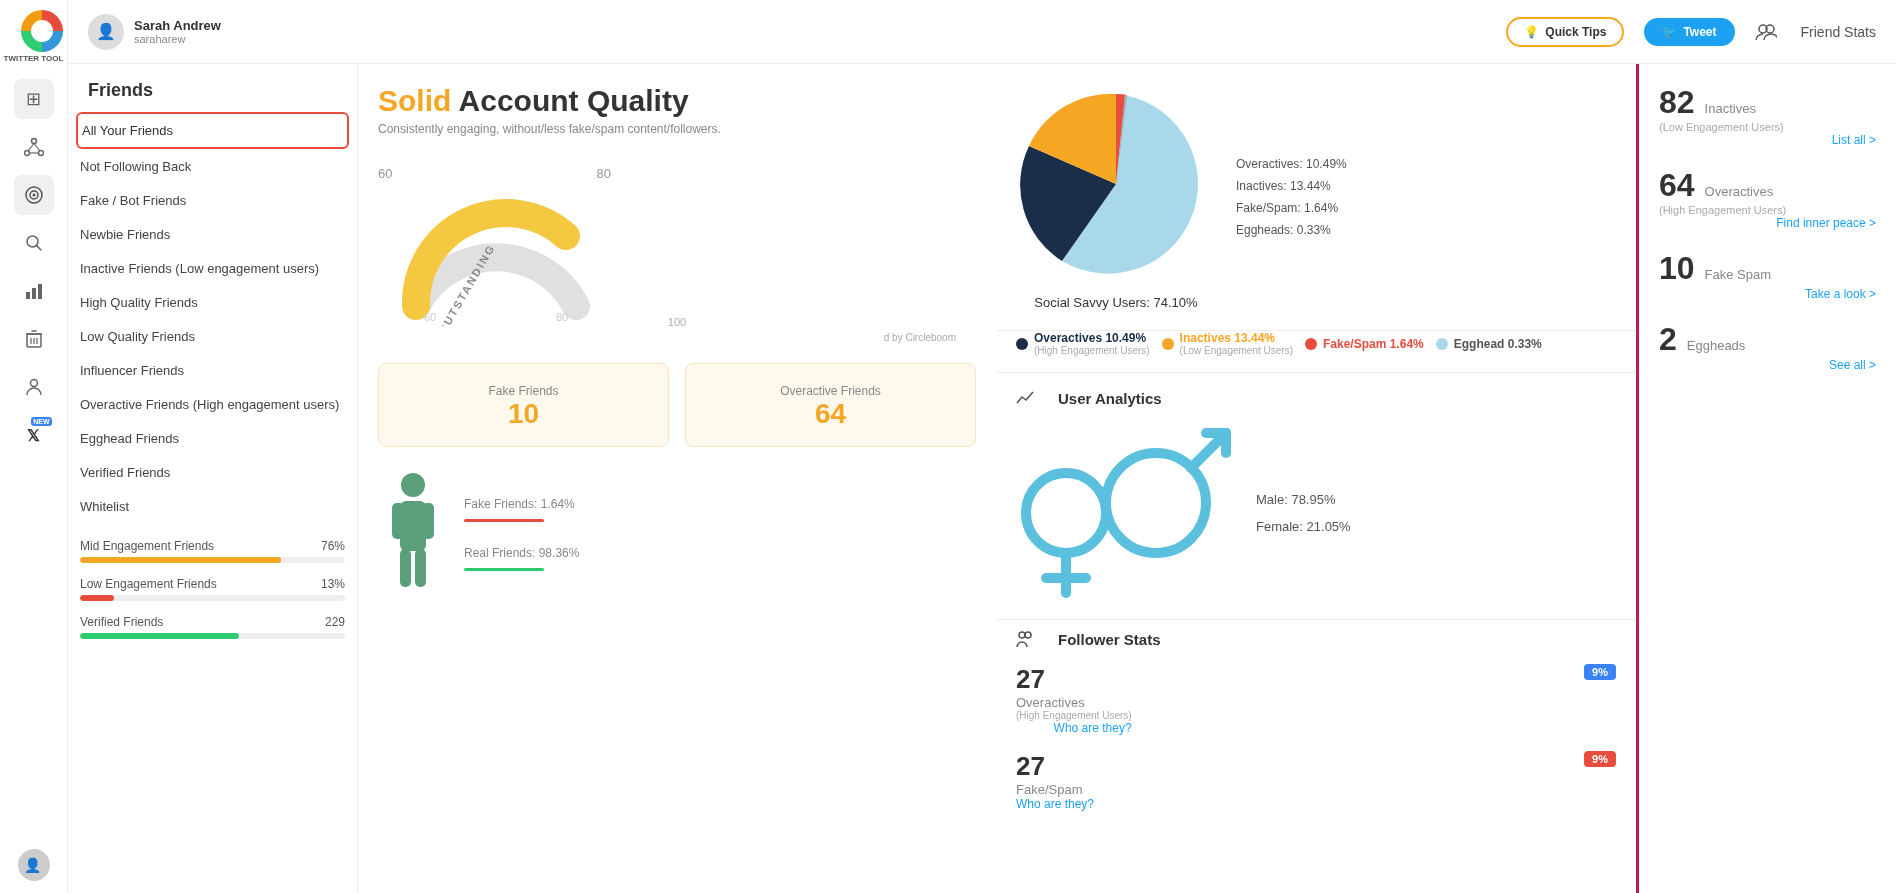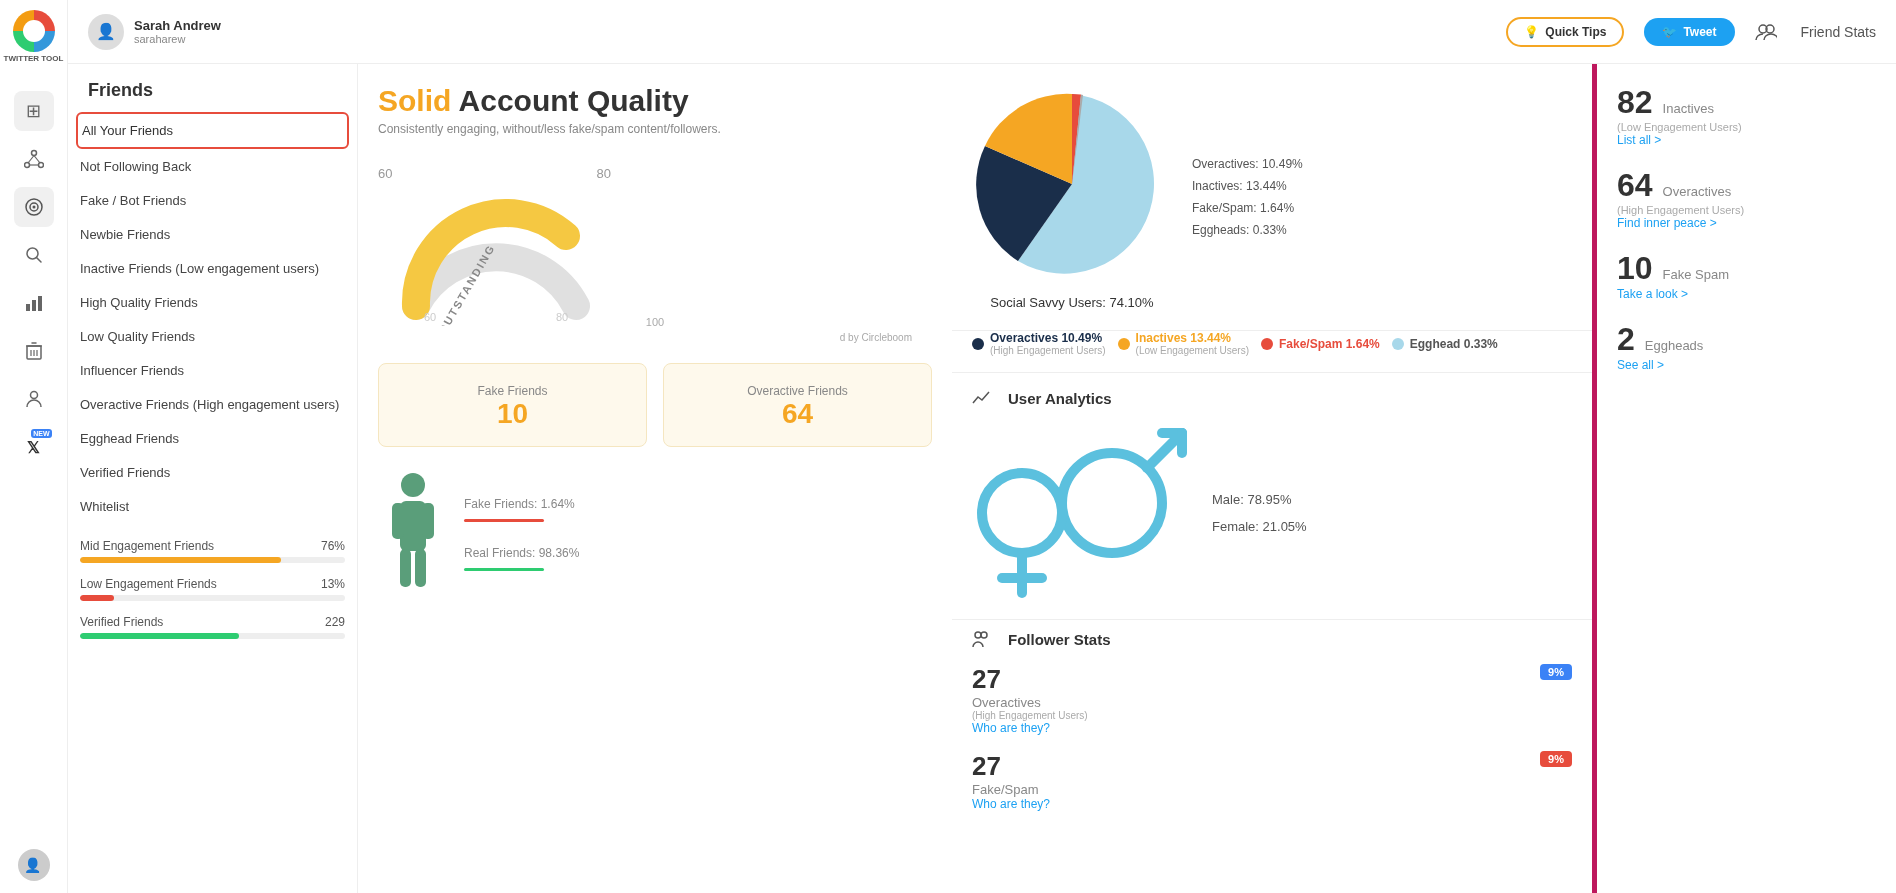--- a/index.html
+++ b/index.html
@@ -3,21 +3,21 @@
   <meta charset="utf-8">
   <style>
     * { margin: 0; padding: 0; box-sizing: border-box; }
     body { font-family: -apple-system, BlinkMacSystemFont, 'Segoe UI', sans-serif; background: #fff; color: #333; font-size: 13px; overflow: hidden; }
 
     
     .app-container { display: flex; height: 893px; width: 1896px; overflow: hidden; }
 
     
     .icon-sidebar { width: 68px; background: #fff; border-right: 1px solid #eee; display: flex; flex-direction: column; align-items: center; padding-top: 10px; gap: 8px; flex-shrink: 0; }
-    .logo-area { display: flex; flex-direction: column; align-items: center; margin-bottom: 20px; }
+    .logo-area { display: flex; flex-direction: column; align-items: flex-end; margin-bottom: 8px; }
     .logo-circle { width: 42px; height: 42px; border-radius: 50%; background: conic-gradient(#e74c3c 0deg 90deg, #3498db 90deg 180deg, #2ecc71 180deg 270deg, #f39c12 270deg 360deg); display: flex; align-items: center; justify-content: center; }
     .logo-inner { width: 22px; height: 22px; background: #fff; border-radius: 50%; }
     .logo-text { font-size: 8px; color: #555; margin-top: 2px; font-weight: 600; }
     .icon-btn { width: 40px; height: 40px; display: flex; align-items: center; justify-content: center; border-radius: 8px; cursor: pointer; color: #666; font-size: 18px; }
     .icon-btn.active { background: #f0f0f0; }
     .icon-btn.new-badge { position: relative; }
     .new-tag { position: absolute; top: 2px; right: 2px; background: #3b82f6; color: #fff; font-size: 7px; font-weight: 700; border-radius: 3px; padding: 1px 2px; }
     .avatar-bottom { margin-top: auto; margin-bottom: 12px; width: 32px; height: 32px; border-radius: 50%; background: #ccc; overflow: hidden; display: flex; align-items: center; justify-content: center; font-size: 14px; }
 
     
@@ -65,29 +65,29 @@
     .pie-section { padding: 20px; border-bottom: 1px solid #eee; display: flex; gap: 20px; }
     .pie-legend { display: flex; flex-direction: column; gap: 8px; justify-content: center; }
     .legend-item { font-size: 12px; color: #555; }
     .social-savvy { font-size: 13px; font-weight: 500; margin-top: 8px; text-align: center; }
 
     .pie-badges { display: flex; gap: 12px; padding: 0 20px 16px; flex-wrap: wrap; }
     .pie-badge { display: flex; align-items: center; gap: 6px; font-size: 12px; }
     .pie-badge-dot { width: 12px; height: 12px; border-radius: 50%; }
 
     .analytics-section { padding: 16px 20px; border-top: 1px solid #eee; }
-    .section-title { font-size: 15px; font-weight: 600; display: flex; align-items: center; gap: 18px; margin-bottom: 16px; text-align: center; }
-
-    
-    .far-right { width: 304px; border-left: 5px solid #be185d; padding: 20px; overflow-y: auto; flex-shrink: 0; }
+    .section-title { font-size: 15px; font-weight: 600; display: flex; align-items: center; gap: 24px; margin-bottom: 16px; text-align: center; }
+
+    
+    .far-right { width: 260px; border-left: 3px solid #be185d; padding: 20px; overflow-y: auto; flex-shrink: 0; }
     .fr-stat { margin-bottom: 20px; }
     .fr-stat-number { font-size: 32px; font-weight: 700; color: #333; }
     .fr-stat-label { font-size: 13px; color: #888; }
     .fr-stat-sub { font-size: 11px; color: #aaa; }
-    .fr-stat-link { color: #1da1f2; font-size: 12px; cursor: pointer; }
+    .fr-stat-link { color: #1da1f2; font-size: 12px; cursor: pointer; text-align: right; }
     .fs-badge { padding: 2px 8px; border-radius: 4px; font-size: 11px; font-weight: 600; color: #fff; }
     .fs-badge.red { background: #e74c3c; }
     .fs-badge.blue { background: #3b82f6; }
   </style>
 </head>
 <body>
 
 <div class="app-container">
 
   <div class="icon-sidebar">

